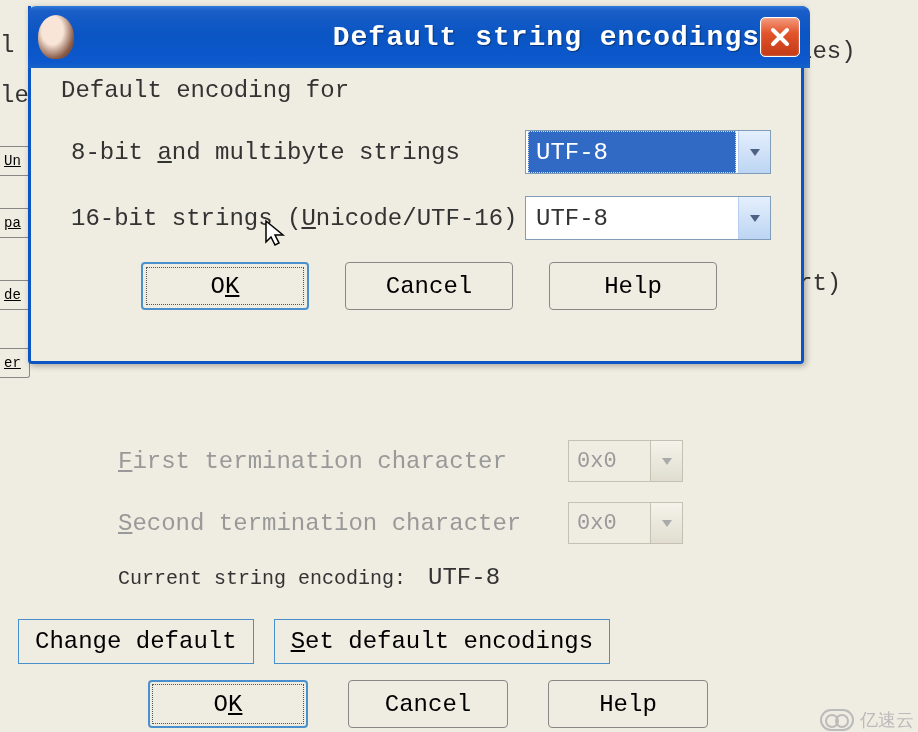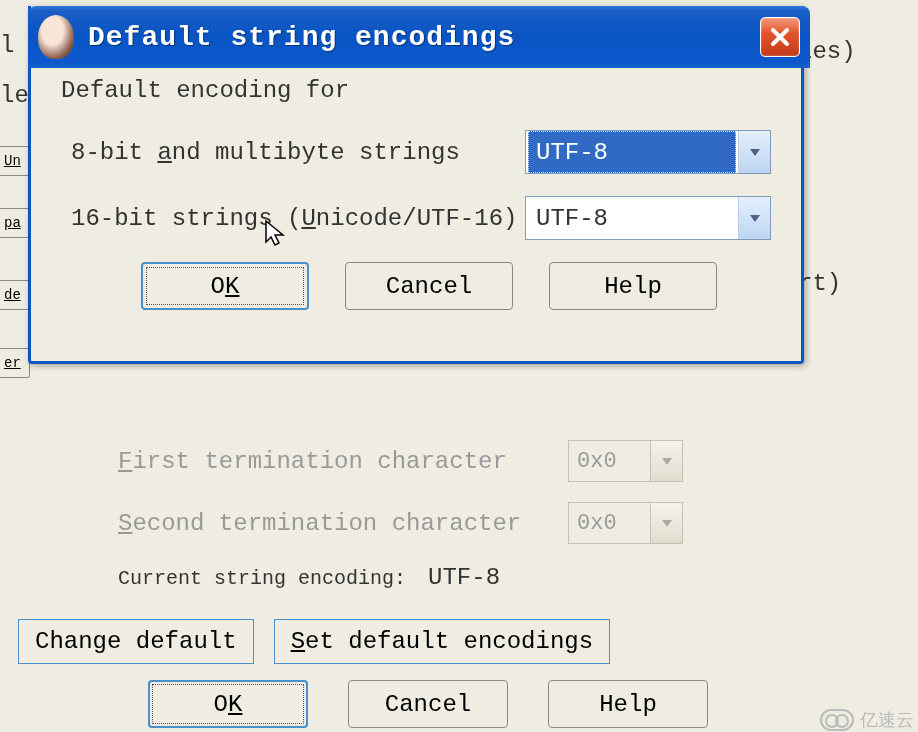--- a/index.html
+++ b/index.html
@@ -155,20 +155,21 @@
       background: radial-gradient(ellipse at 40% 35%, #f8e5d8 35%, #8a5c48 70%, #4a3228 100%);
       border-radius: 50% 50% 45% 45%;
     }
     .titlebar-text {
       font-family: "Courier New", monospace;
       font-size: 28px;
       font-weight: bold;
       letter-spacing: 1px;
       text-shadow: 1px 1px 1px rgba(0,0,0,0.4);
       flex: 1;
+      text-align: right;
     }
     .close-btn {
       width: 40px; height: 40px;
       background: linear-gradient(to bottom, #f49a7e, #e2542b 40%, #c23a16);
       border: 1px solid #fff;
       border-radius: 5px;
       display: flex;
       align-items: center;
       justify-content: center;
       cursor: pointer;

